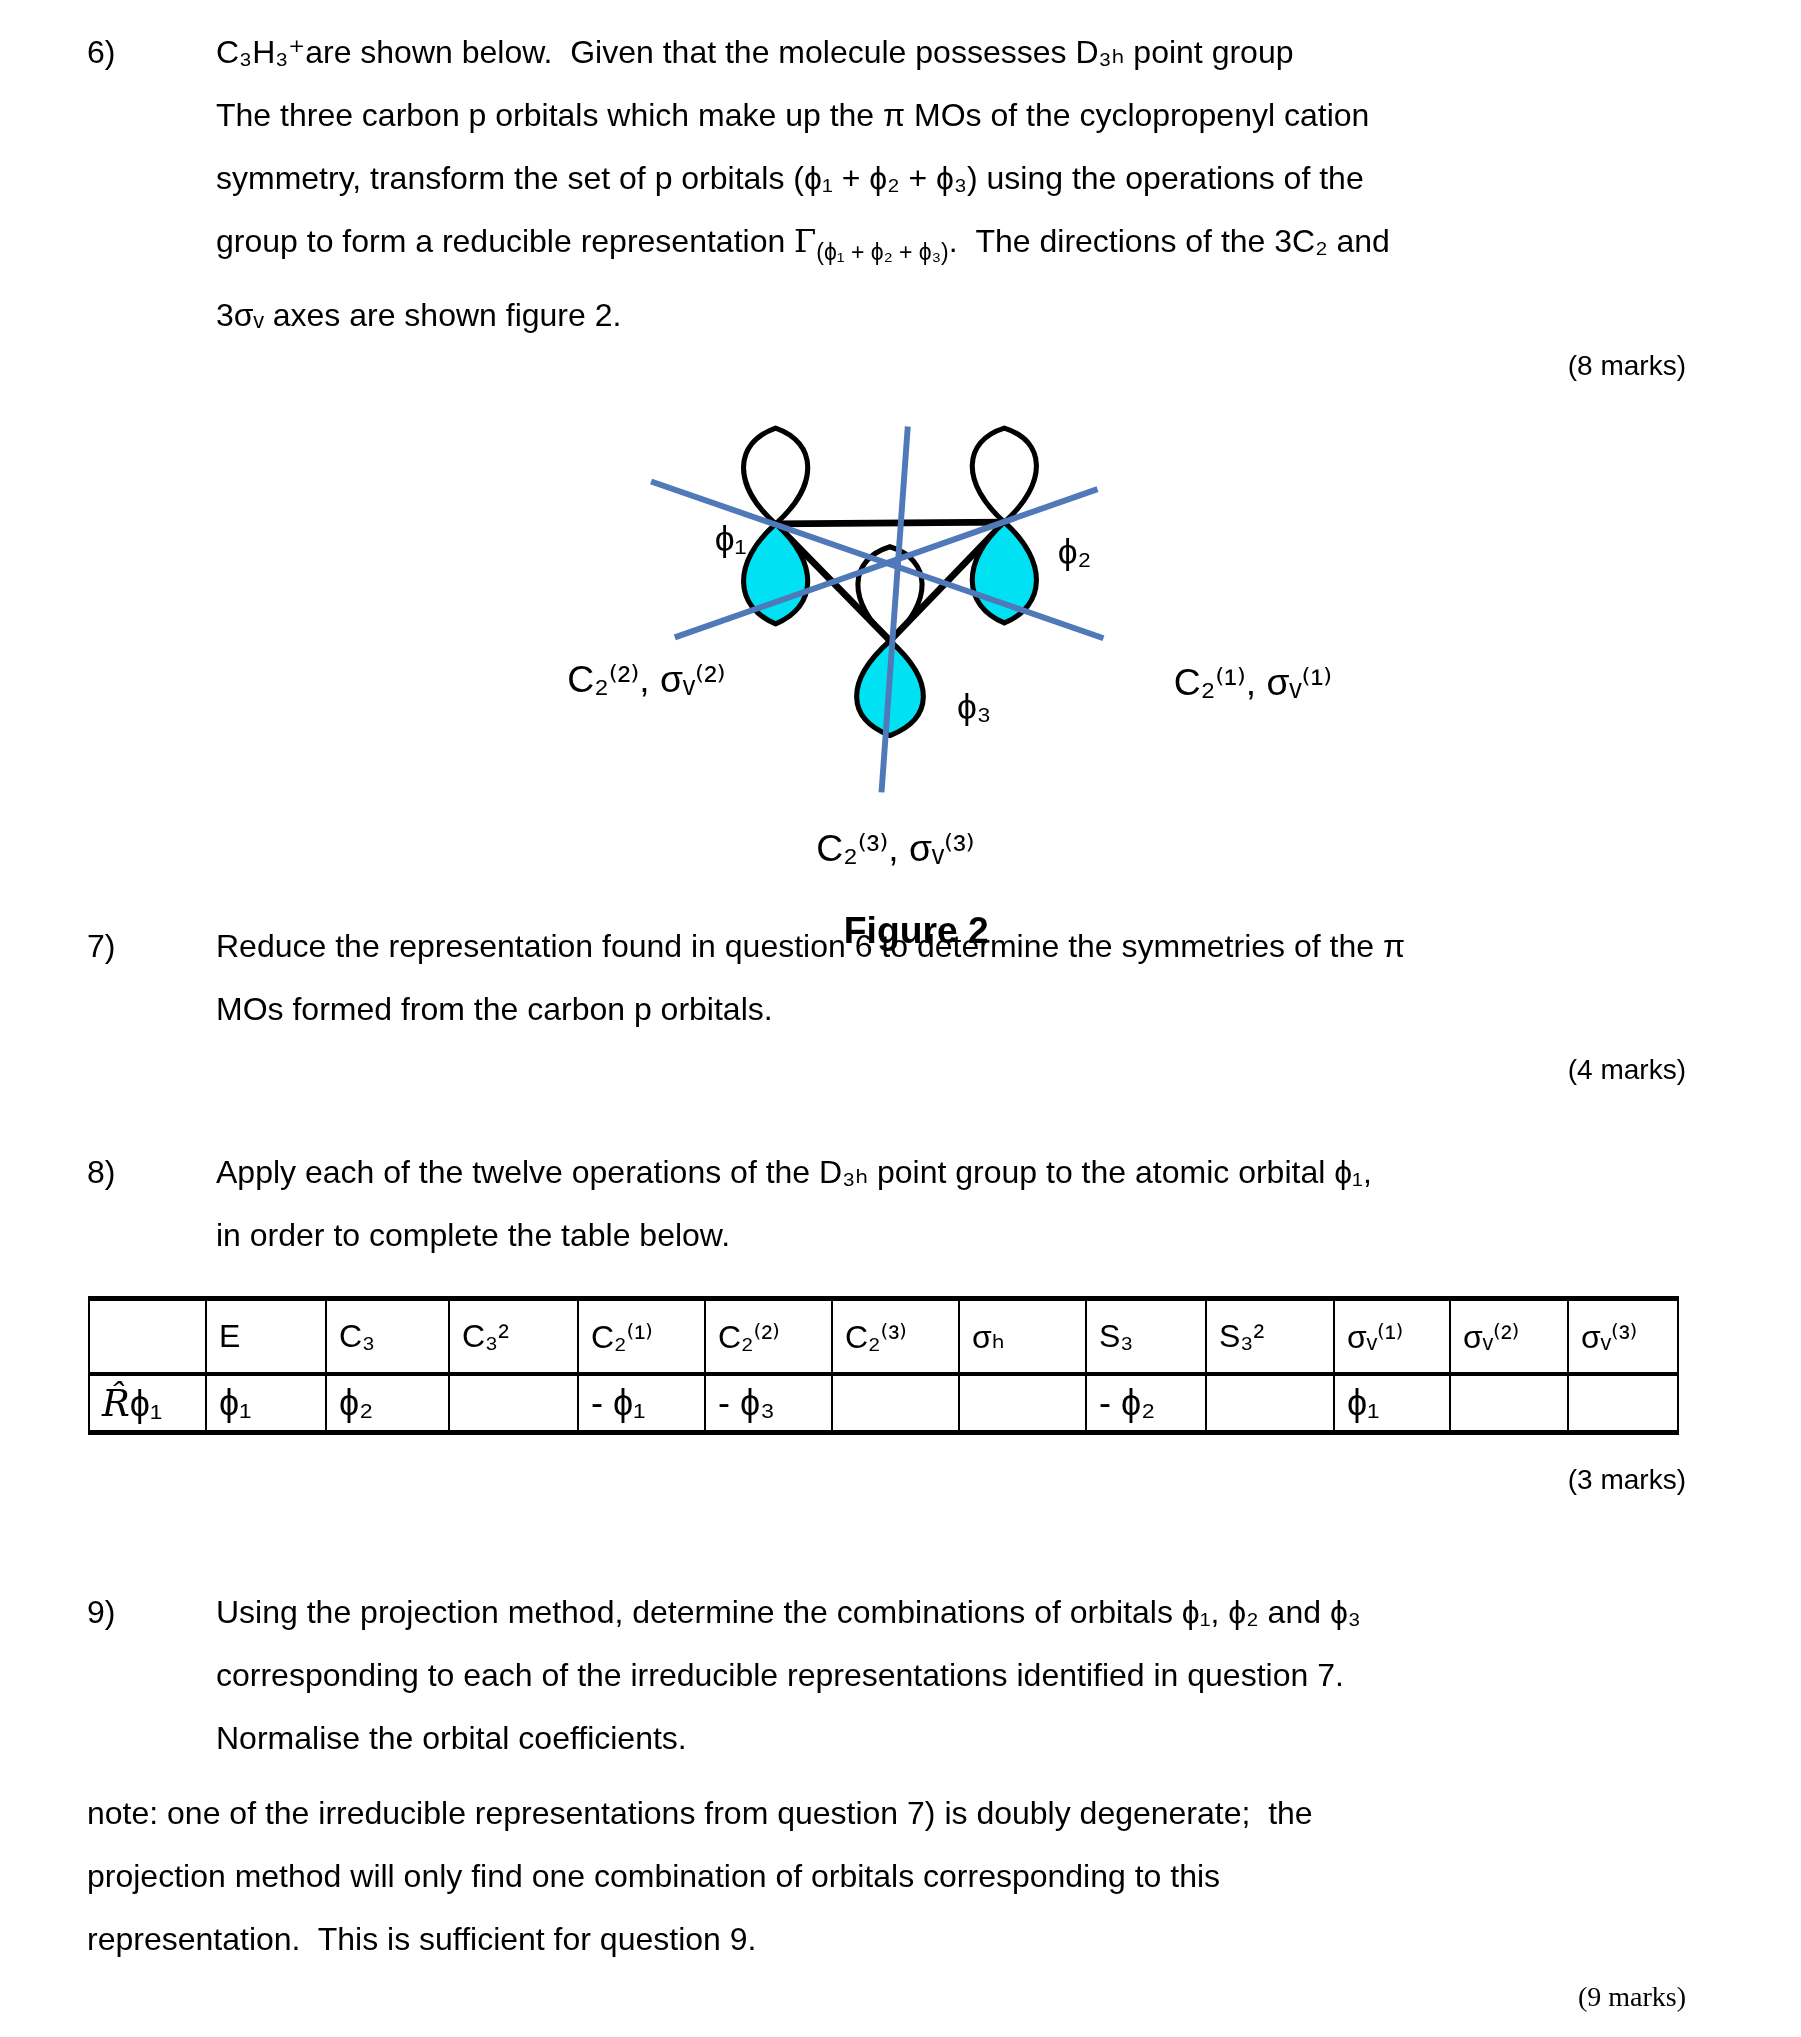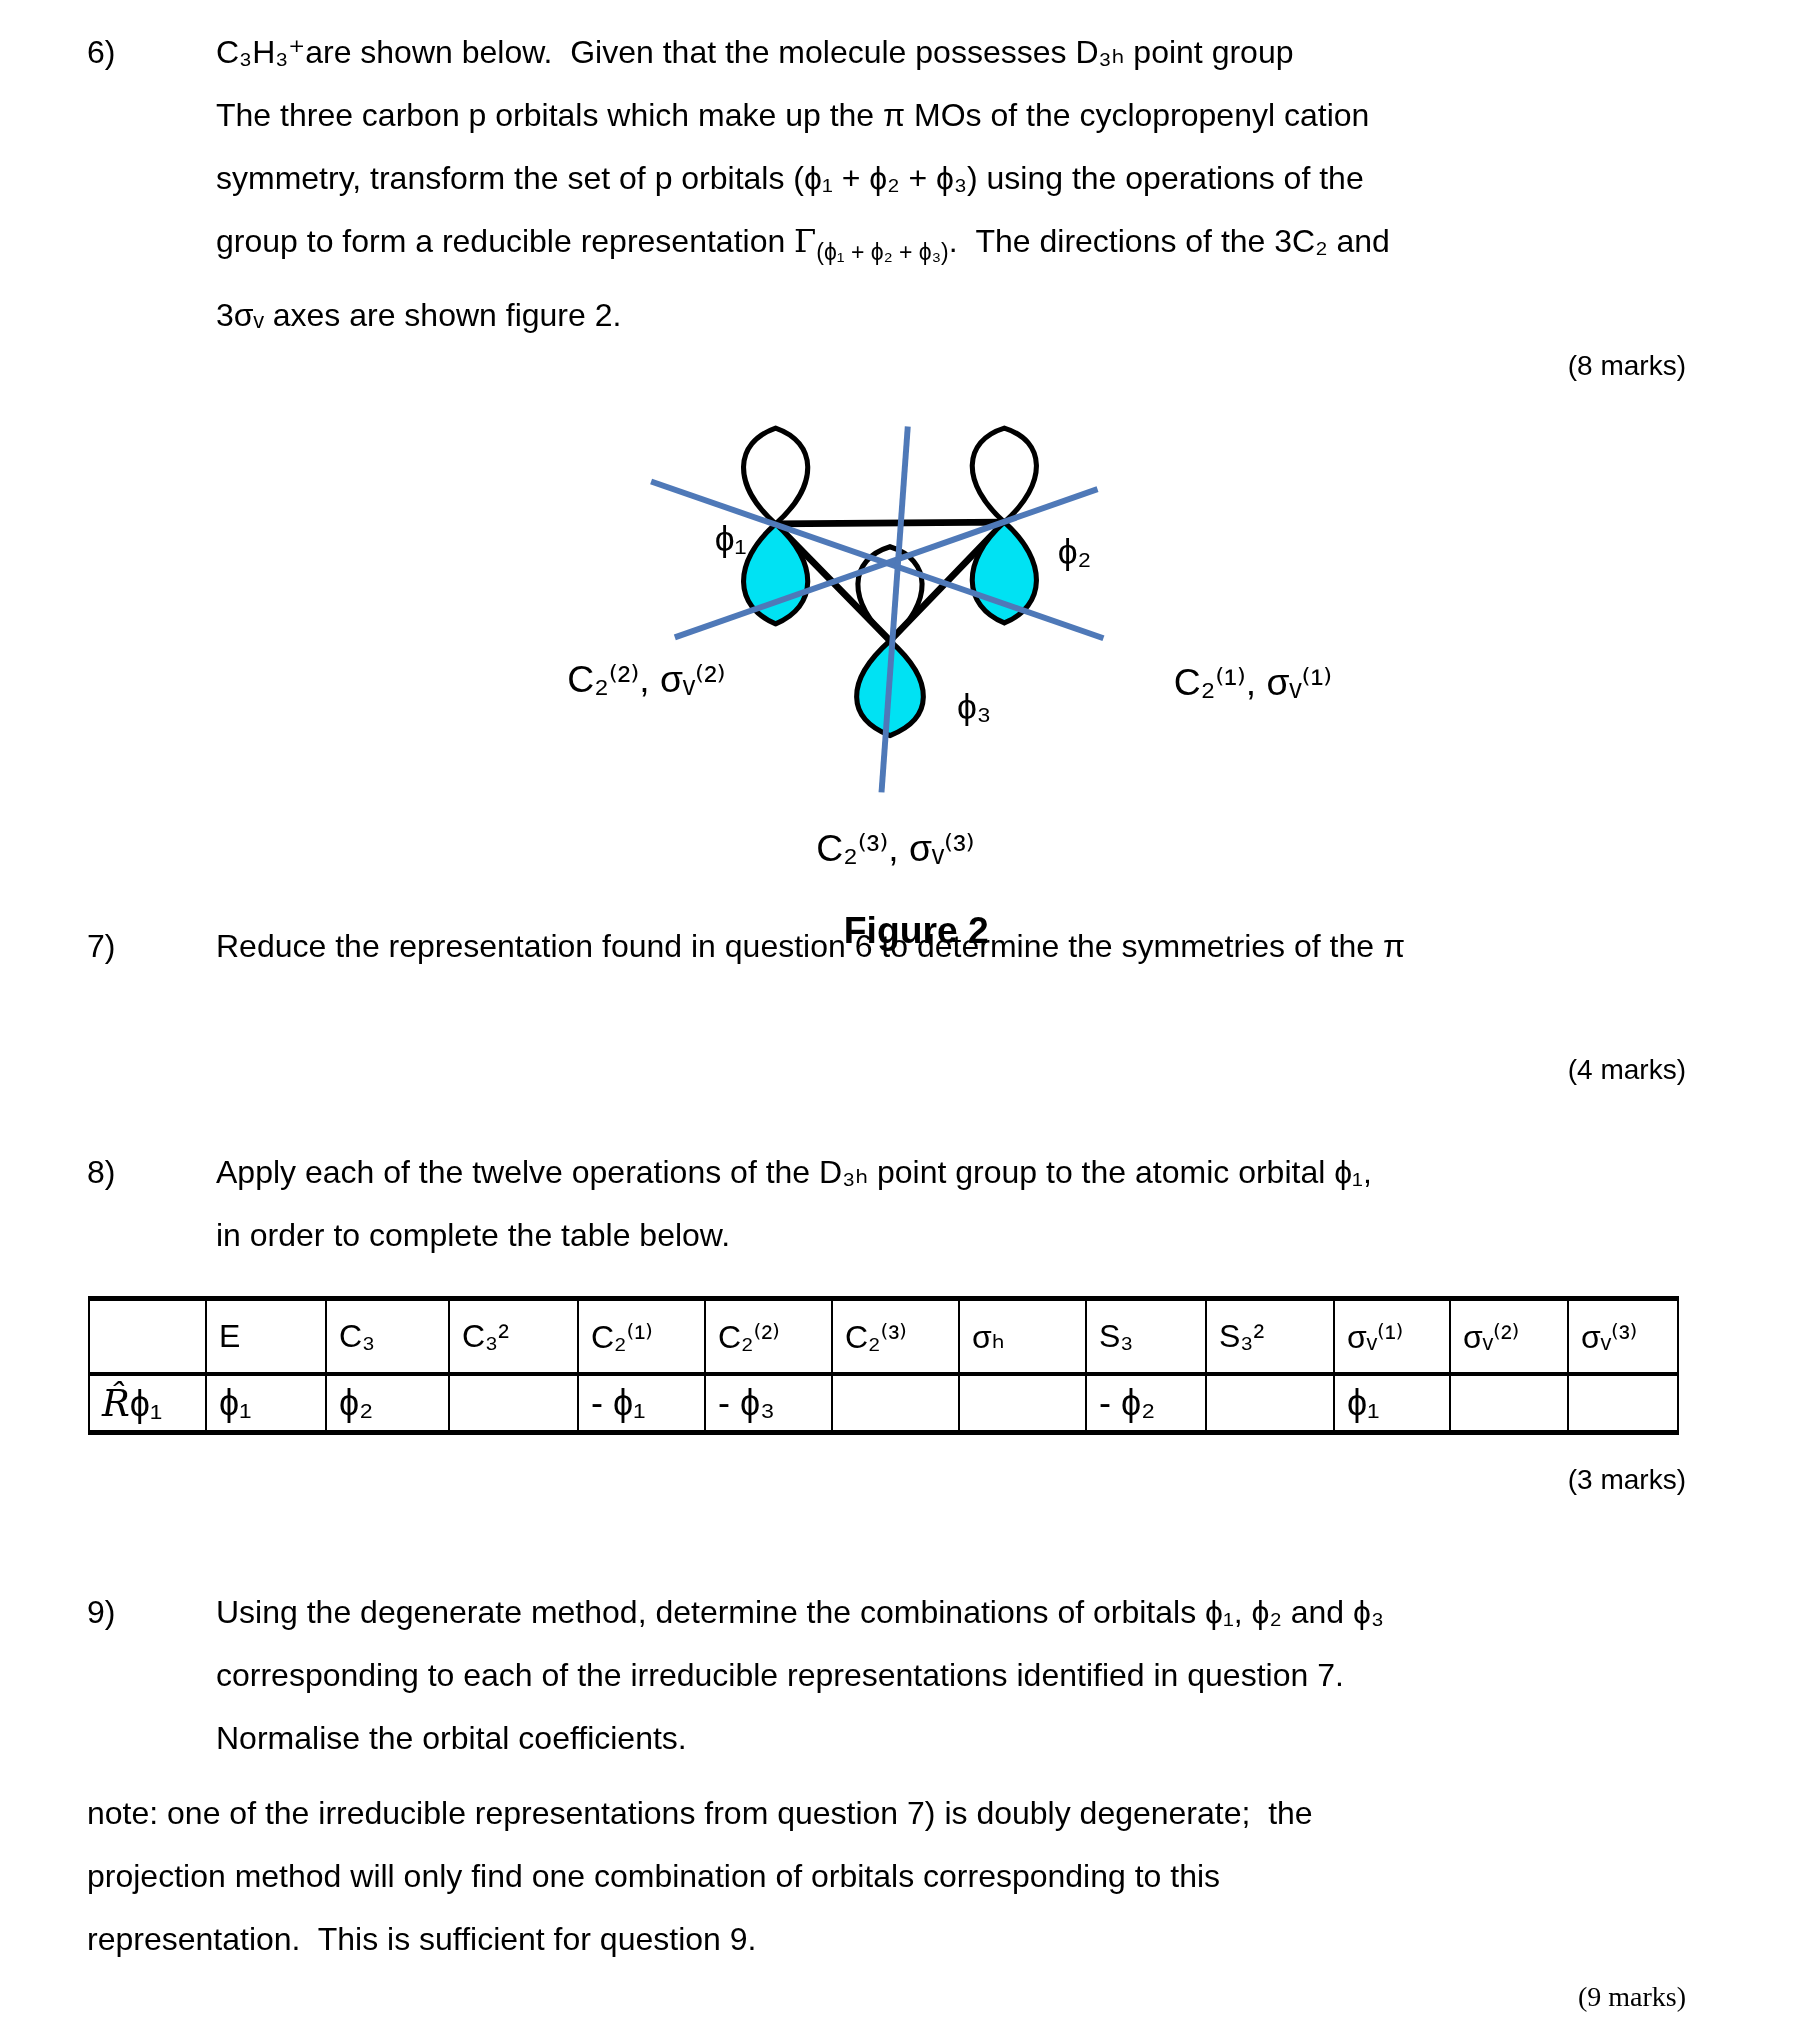--- a/index.html
+++ b/index.html
@@ -77,20 +77,21 @@
     <text class="axis-label" x="669" y="357">C₂⁽²⁾, σᵥ⁽²⁾</text>
     <text class="axis-label" x="1385" y="360">C₂⁽¹⁾, σᵥ⁽¹⁾</text>
     <text class="axis-label" x="963" y="556">C₂⁽³⁾, σᵥ⁽³⁾</text>
     <text class="fig-caption" x="1081" y="653" text-anchor="middle">Figure 2</text>
   </svg>
 
   <div class="qblock" style="top:915px;">
     <div class="qnum">7)</div>
     <div class="qtext">
       <div class="line">Reduce the representation found in question 6 to determine the symmetries of the π</div>
+      <div class="line">MOs formed from the carbon p orbitals.</div>
     </div>
   </div>
   <div class="marks" style="top:1049px;">(4 marks)</div>
 
   <div class="qblock" style="top:1141px;">
     <div class="qnum">8)</div>
     <div class="qtext">
       <div class="line">Apply each of the twelve operations of the D₃ₕ point group to the atomic orbital ϕ₁,</div>
       <div class="line">in order to complete the table below.</div>
     </div>
@@ -143,21 +144,21 @@
       <td></td>
       <td></td>
     </tr>
   </tbody>
     </table>
   <div class="marks" style="top:1459px;">(3 marks)</div>
 
   <div class="qblock" style="top:1581px;">
     <div class="qnum">9)</div>
     <div class="qtext">
-      <div class="line">Using the degenerate method, determine the combinations of orbitals ϕ₁, ϕ₂ and ϕ₃</div>
+      <div class="line">Using the projection method, determine the combinations of orbitals ϕ₁, ϕ₂ and ϕ₃</div>
       <div class="line">corresponding to each of the irreducible representations identified in question 7.</div>
       <div class="line">Normalise the orbital coefficients.</div>
     </div>
   </div>
 
   <div class="noteblock" style="top:1782px;">
     <div class="line">note: one of the irreducible representations from question 7) is doubly degenerate;&nbsp; the</div>
     <div class="line">projection method will only find one combination of orbitals corresponding to this</div>
     <div class="line">representation.&nbsp; This is sufficient for question 9.</div>
   </div>

